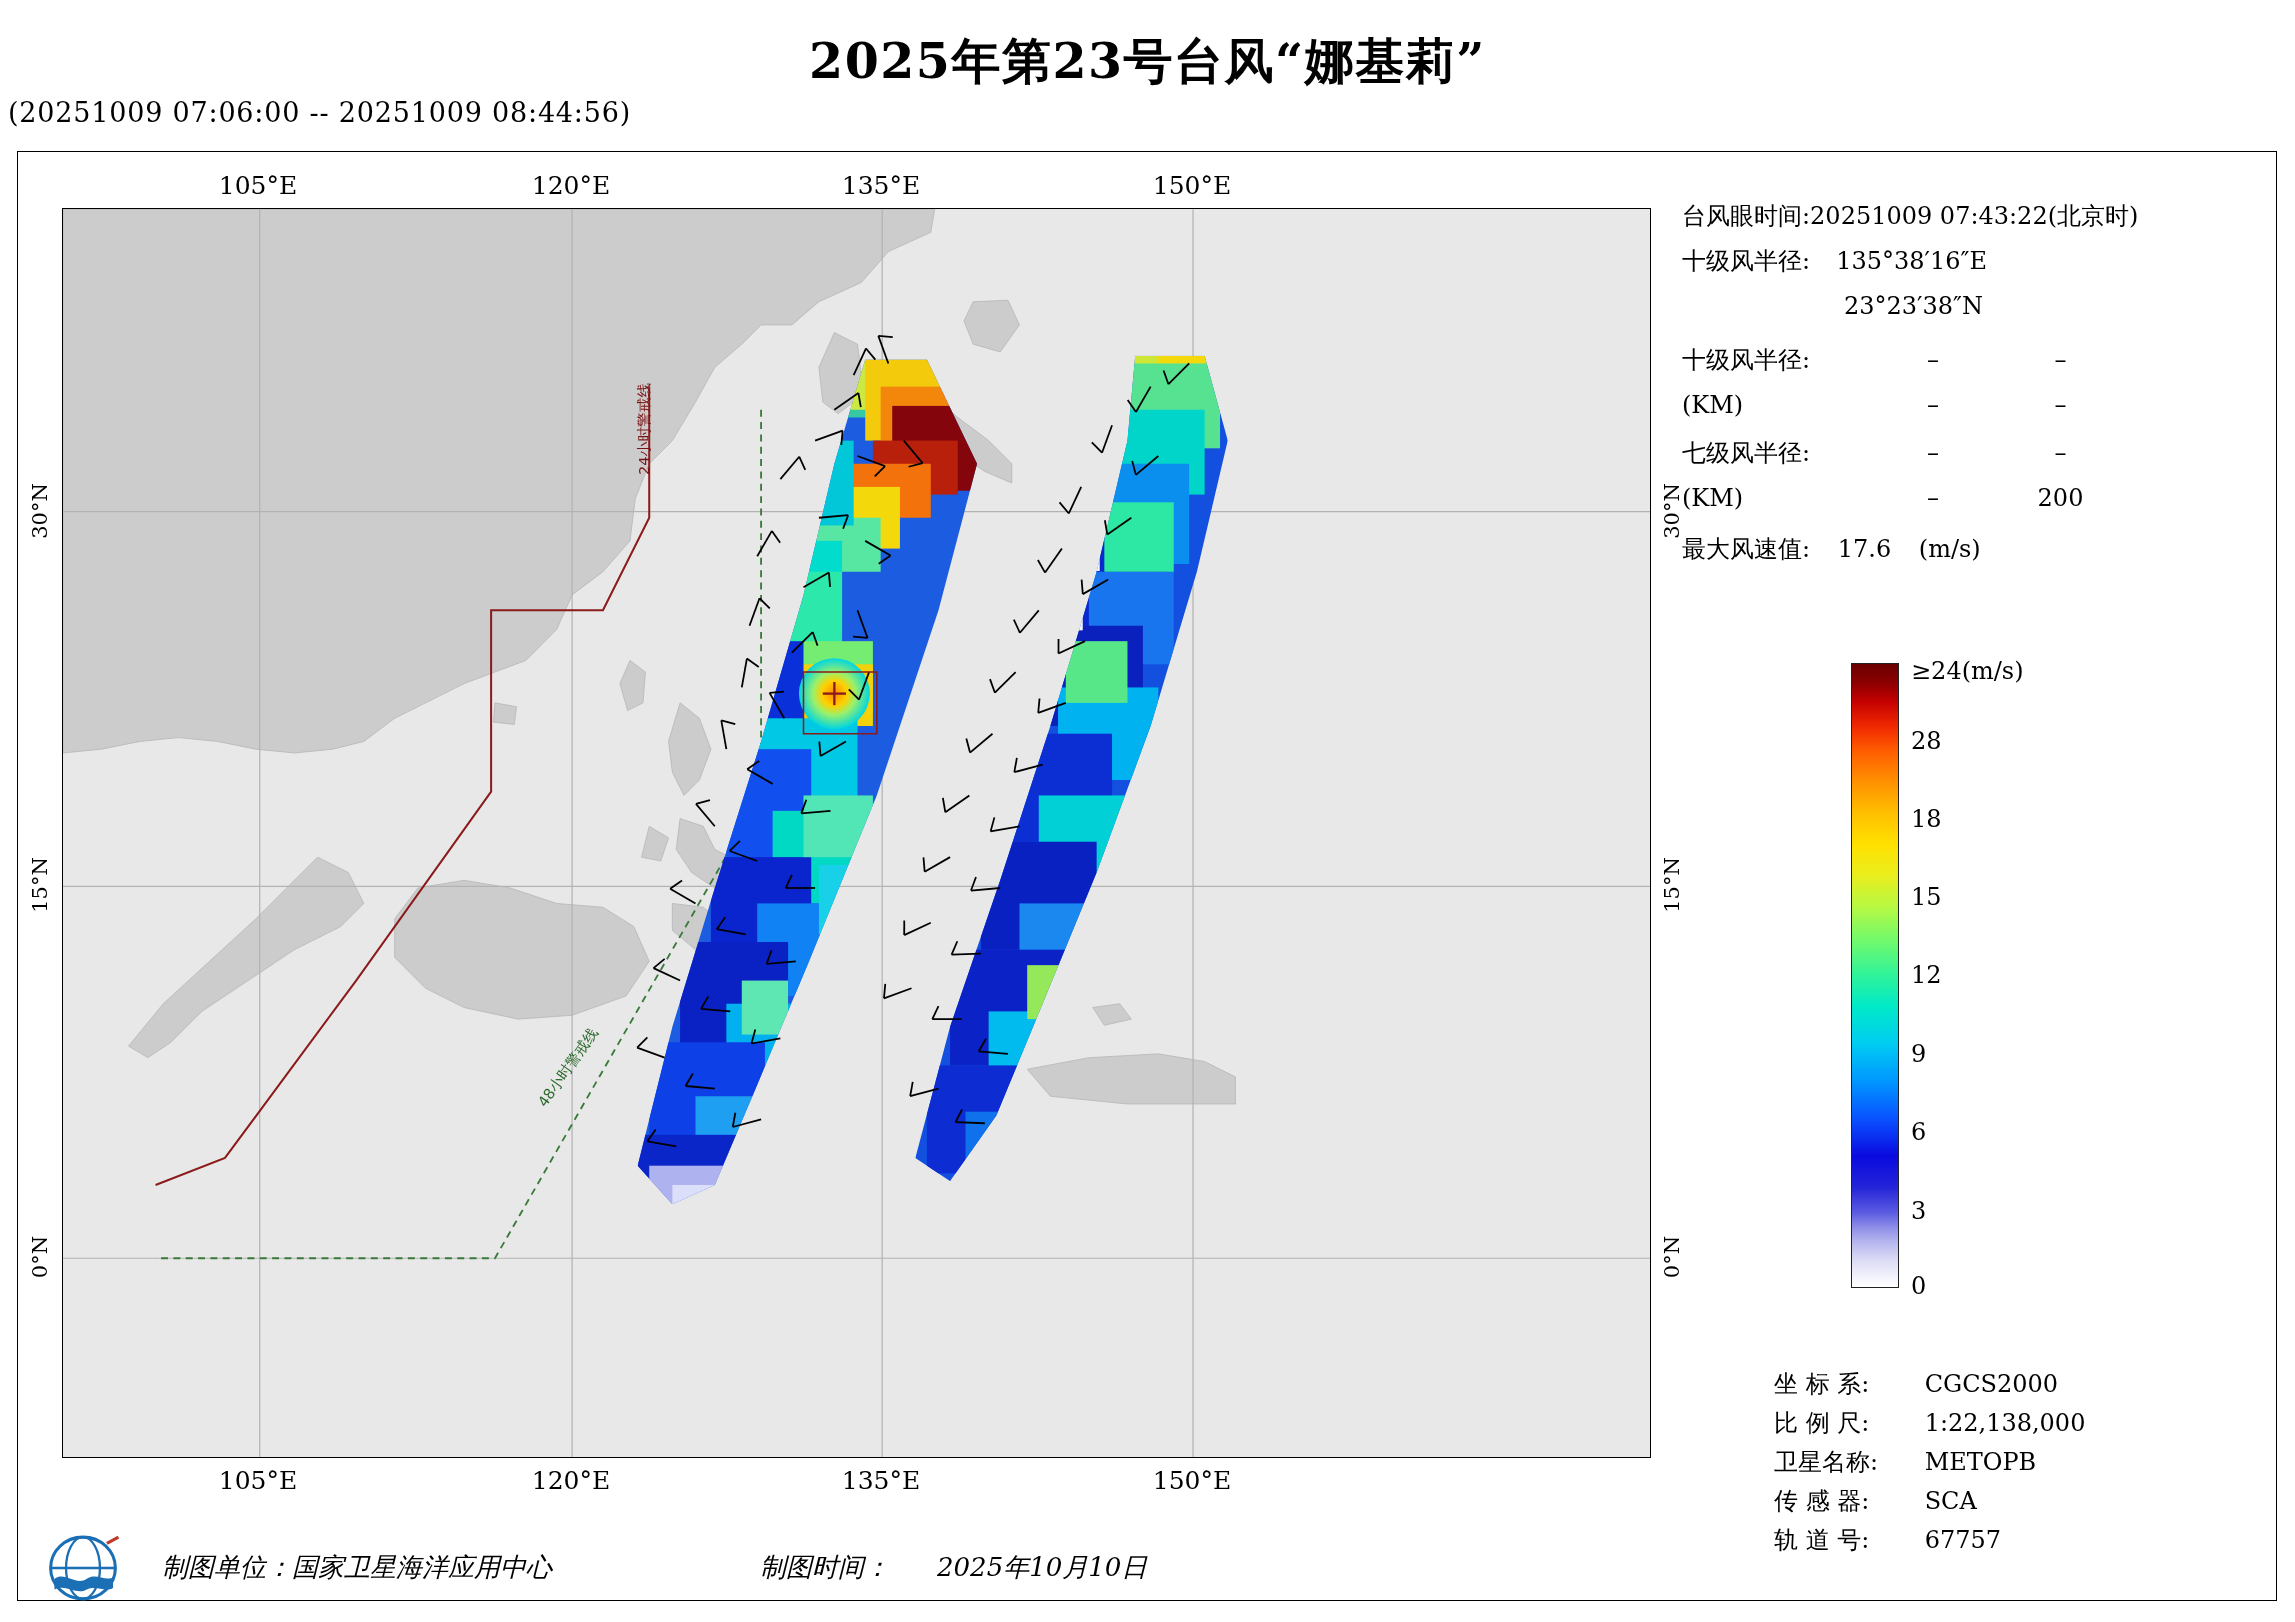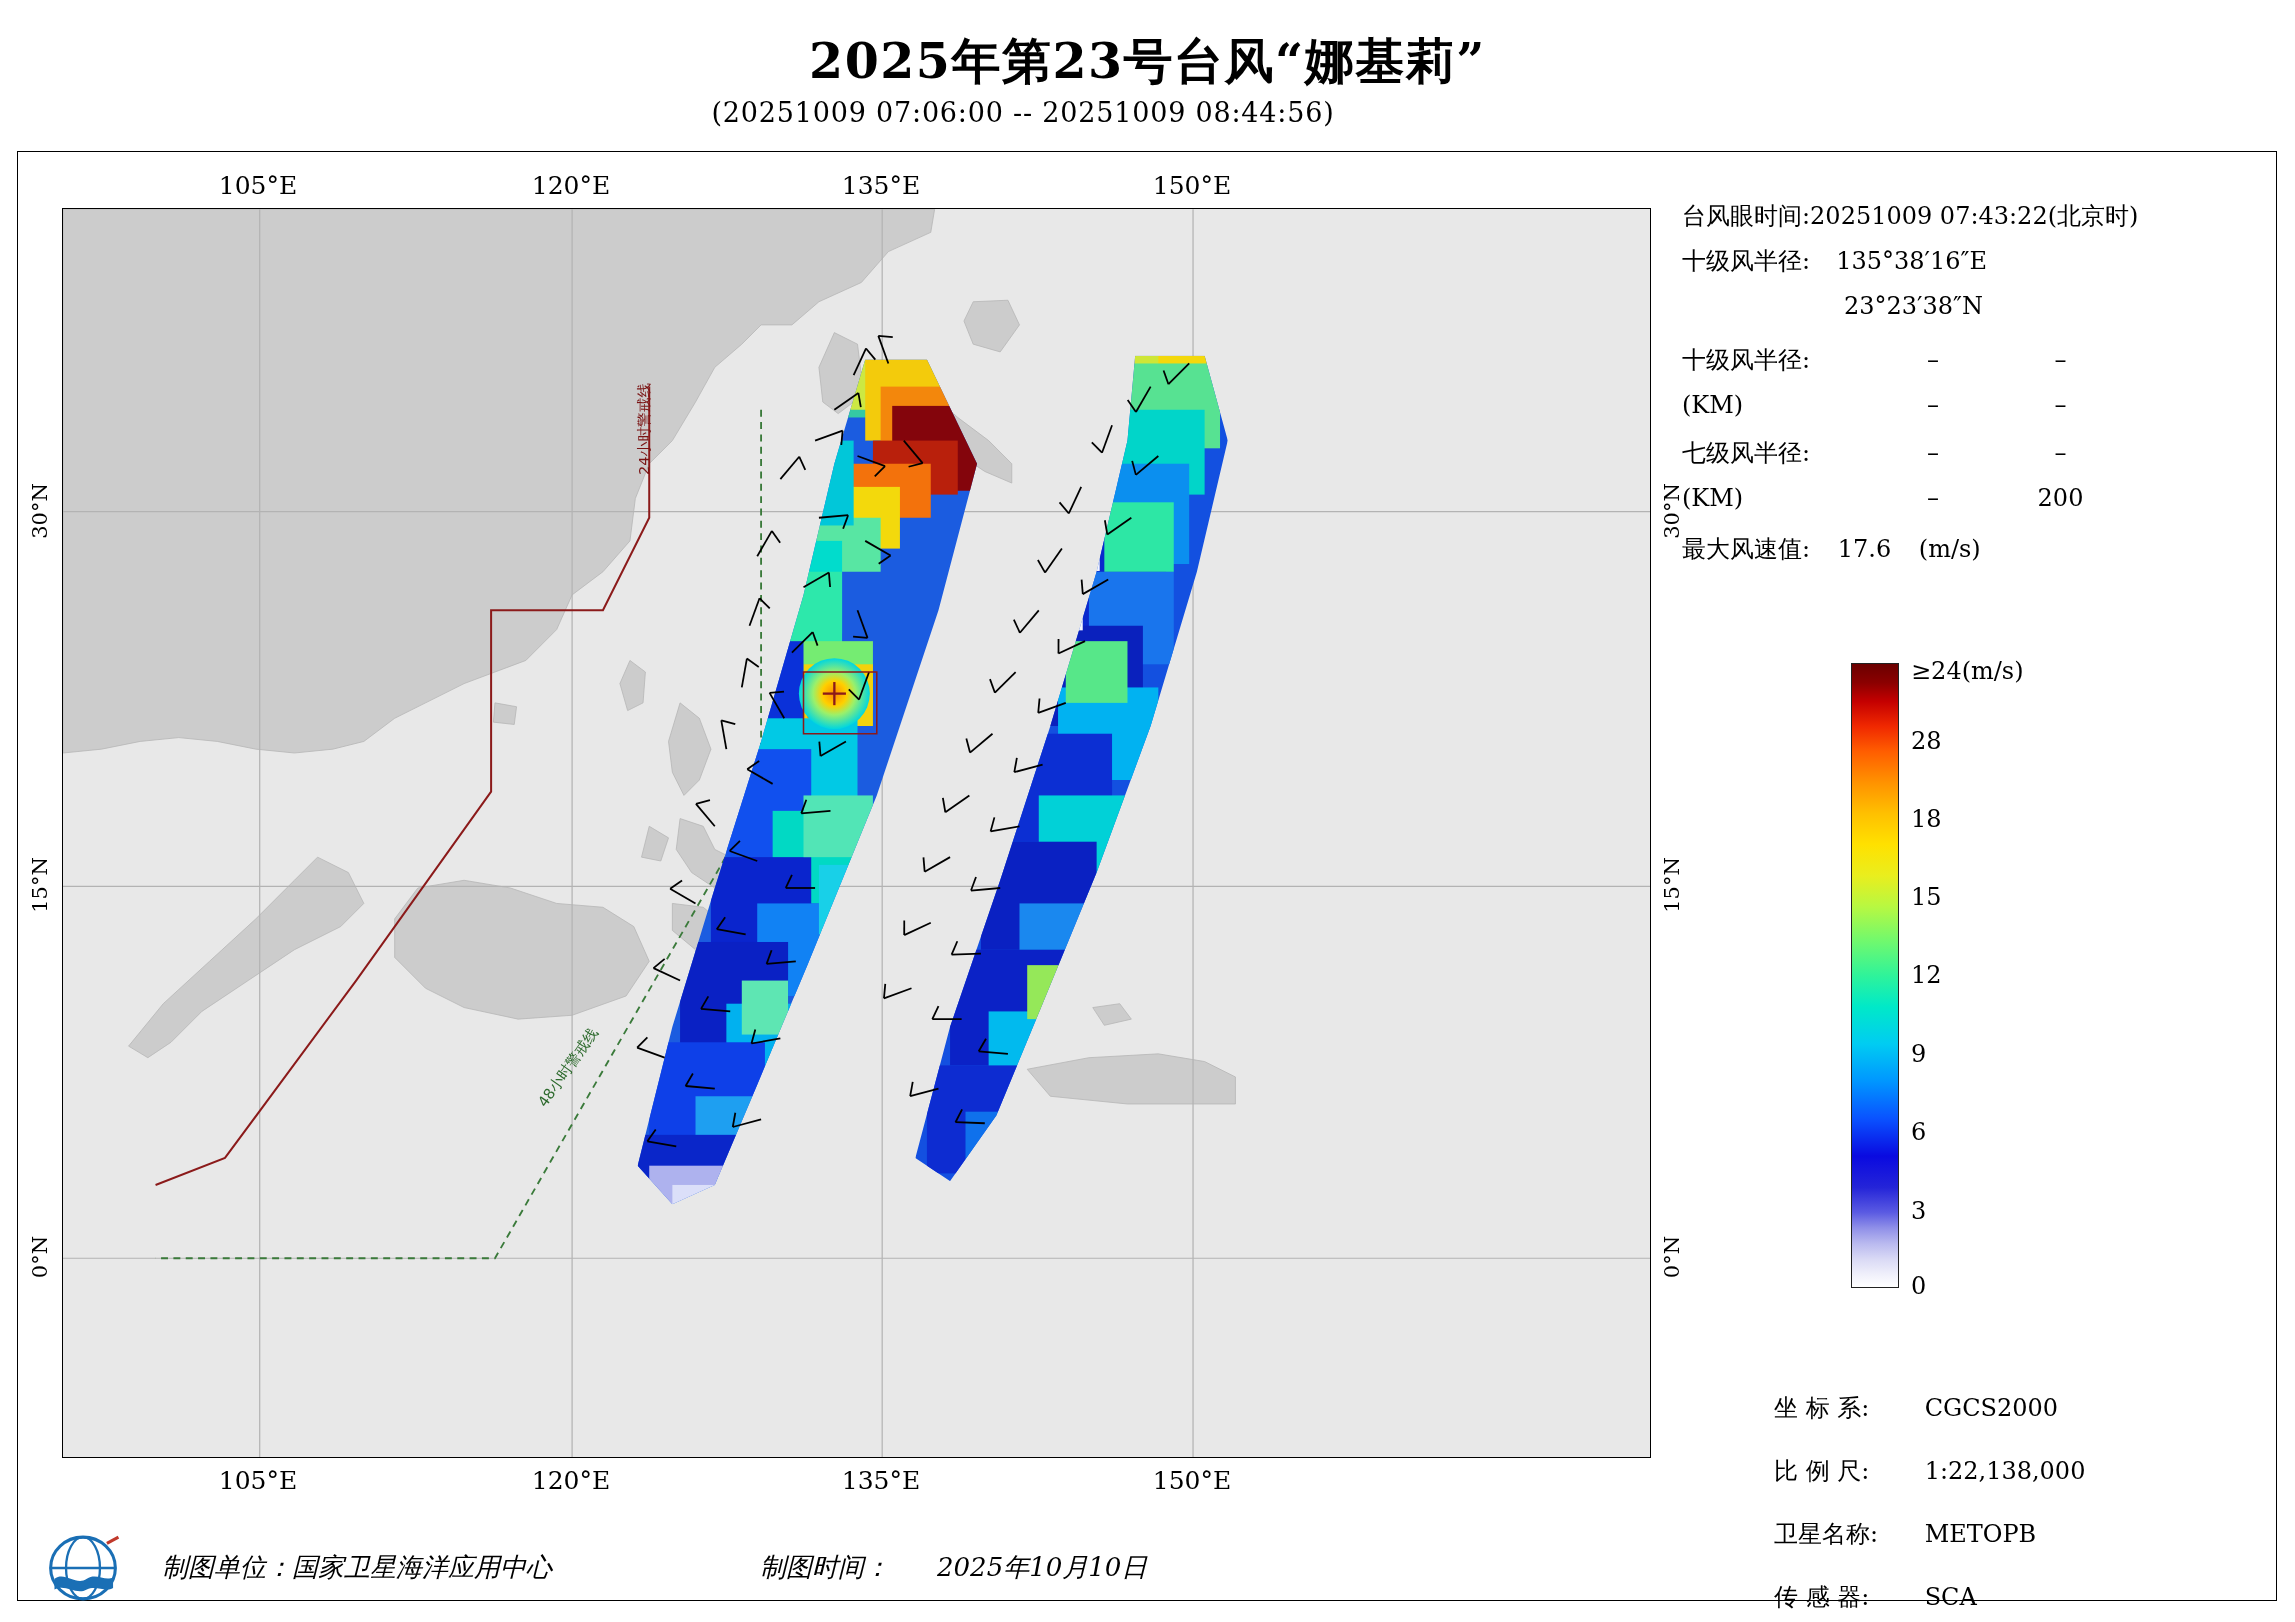--- a/index.html
+++ b/index.html
@@ -1,21 +1,21 @@
 <!DOCTYPE html>
 <html lang="zh" style="font-size:12.3px"><head>
 <meta charset="utf-8">
 <style>
   html,body{margin:0;padding:0;background:#ffffff;}
   body{width:2295px;height:1623px;font-family:"Liberation Sans","DejaVu Sans",sans-serif;color:#000;overflow:hidden;position:relative;}
   .page{position:absolute;left:0;top:0;width:2295px;height:1623px;}
 
   
   .title{position:absolute;left:0;top:29px;width:2295px;text-align:center;font-family:"DejaVu Serif","Liberation Serif",serif;font-weight:bold;font-size:49px;letter-spacing:1.5px;}
-  .subtitle{position:absolute;left:0;top:97px;width:2046px;text-align:center;font-family:"DejaVu Serif","Liberation Serif",serif;font-size:27px;letter-spacing:0.8px;}
+  .subtitle{position:absolute;left:0;top:97px;width:2046px;font-family:"DejaVu Serif","Liberation Serif",serif;font-size:27px;letter-spacing:0.8px;padding-left:8px;}
 
   
   .frame{position:absolute;left:17px;top:151px;width:2260px;height:1450px;border:1.5px solid #000;box-sizing:border-box;}
 
   
   .mapbox{position:absolute;left:62px;top:208px;width:1589px;height:1250px;border:1.5px solid #000;box-sizing:border-box;background:#ffffff;overflow:hidden;}
   .mapinner{position:absolute;left:0;top:0;width:100%;height:100%;}
   .sea{position:absolute;left:0;top:0;width:100%;height:100%;background:#e8e8e8;}
 
   
@@ -45,21 +45,21 @@
           #2ff39a 50%, #76f96a 56%, #b7f842 61%,
           #e9ee1e 66%, #ffe100 71%, #ffc000 76%,
           #ff9200 81%, #ff5d00 86%, #f02800 90%,
           #c40000 94%, #8b0000 97%, #6b0000 100%);}
   .cb-tick{position:absolute;left:60px;font-family:"DejaVu Serif","Liberation Serif",serif;font-size:24px;transform:translateY(-50%);}
   .cb-top{position:absolute;left:60px;top:-6.2px;font-family:"DejaVu Serif","Liberation Serif",serif;font-size:24px;}
 
   
   .meta{position:absolute;left:1774px;top:1365px;font-family:"DejaVu Serif","Liberation Serif",serif;font-size:24px;line-height:1.62;}
   .meta .mrow{white-space:nowrap;}
-  .meta .mk{display:inline-block;width:143px;margin-top:24px;}
+  .meta .mk{display:inline-block;width:143px;}
   .logo{position:absolute;left:42px;top:1531px;width:82px;height:74px;}
   .foot-txt{position:absolute;top:1550px;font-family:"DejaVu Serif","Liberation Serif",serif;font-size:26px;font-style:italic;}
   .foot-unit{left:162px;}
   .foot-date-l{left:760px;}
   .foot-date-v{left:937px;}
 
   
   .warn-label{position:absolute;font-family:"DejaVu Sans","Liberation Sans",sans-serif;font-size:14.7px;color:#7a1414;white-space:nowrap;}
   .warn-label2{position:absolute;font-family:"DejaVu Sans","Liberation Sans",sans-serif;font-size:14.7px;color:#2d6a2d;white-space:nowrap;}
 </style>

